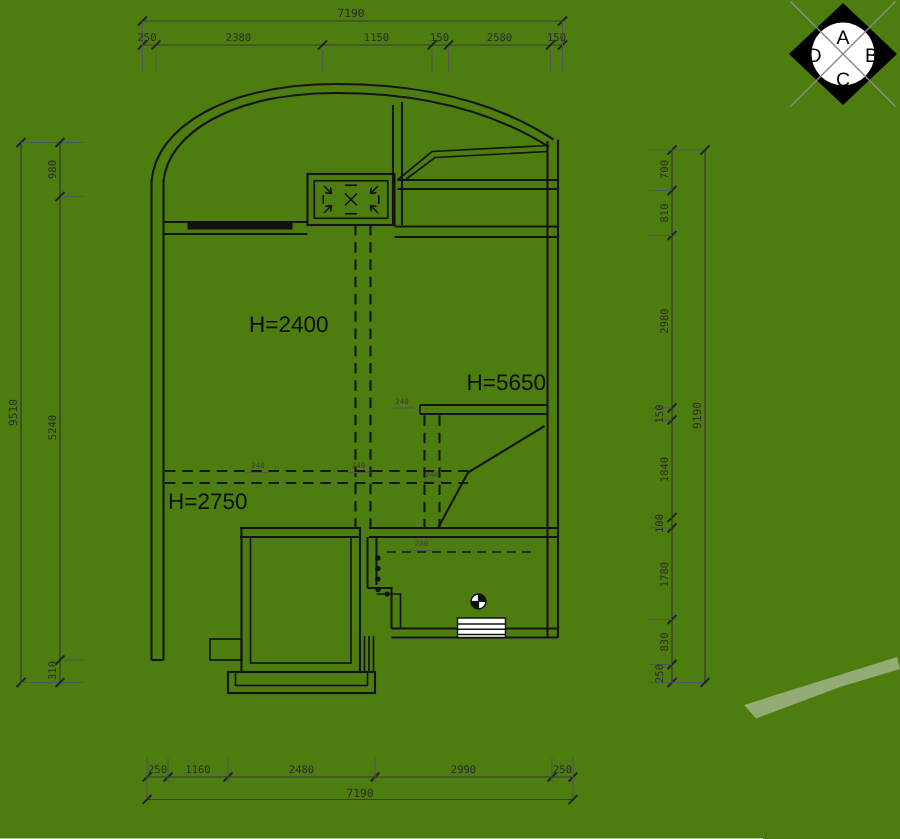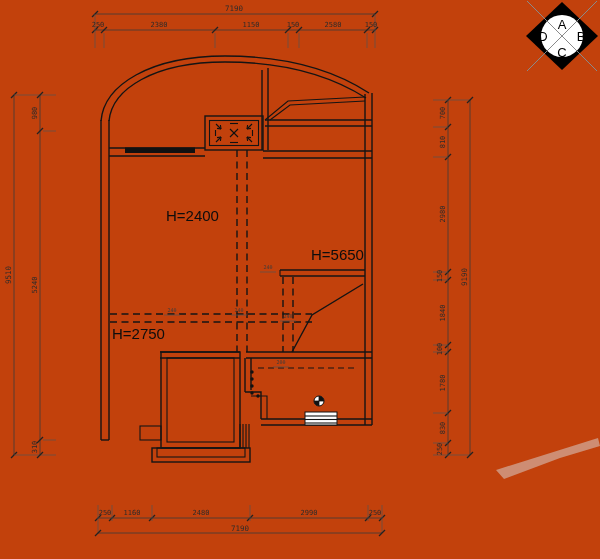--- a/index.html
+++ b/index.html
@@ -1,16 +1,16 @@
 <!DOCTYPE html>
 <html><head>
 <meta charset="utf-8">
 <style>
   html,body{margin:0;padding:0;background:#ffffff;}
-  .canvas-wrap{width:600px;height:559px;background:#c2410c;position:relative;overflow:hidden;}
+  .canvas-wrap{width:600px;height:559px;background:#4d7c0f;position:relative;overflow:hidden;}
   svg{display:block;}
   .wall{stroke:#141414;stroke-width:1.4;fill:none;}
   .wallthin{stroke:#141414;stroke-width:1.1;fill:none;}
   .dimline{stroke:#3a3a3a;stroke-width:0.8;fill:none;}
   .ext{stroke:#555;stroke-width:0.7;fill:none;}
   .tick{stroke:#222;stroke-width:1.2;fill:none;}
   .beam{stroke:#151515;stroke-width:1.4;fill:none;stroke-dasharray:7 4.5;}
   .beamthin{stroke:#151515;stroke-width:1.1;fill:none;stroke-dasharray:6 4;}
   .dimtext{font-family:"DejaVu Sans Mono",monospace;font-size:7px;fill:#2b2b2b;}
   .dimtotal{font-family:"DejaVu Sans Mono",monospace;font-size:7.5px;fill:#2b2b2b;}

